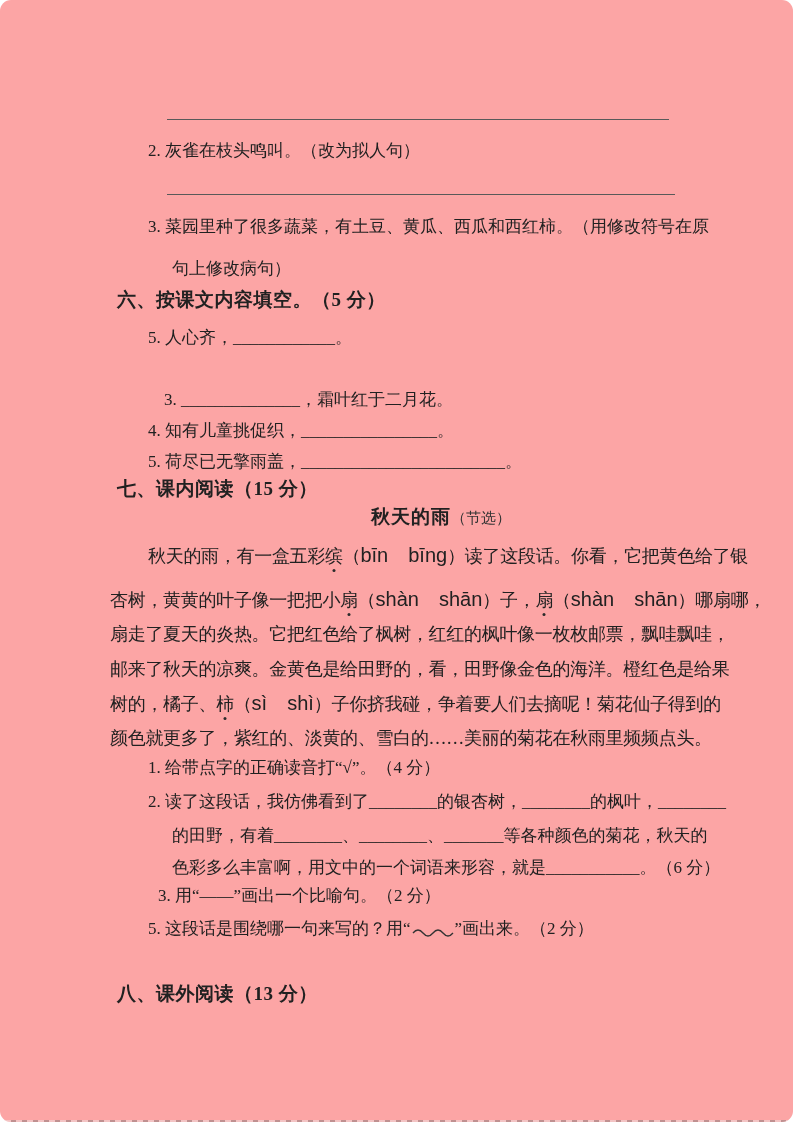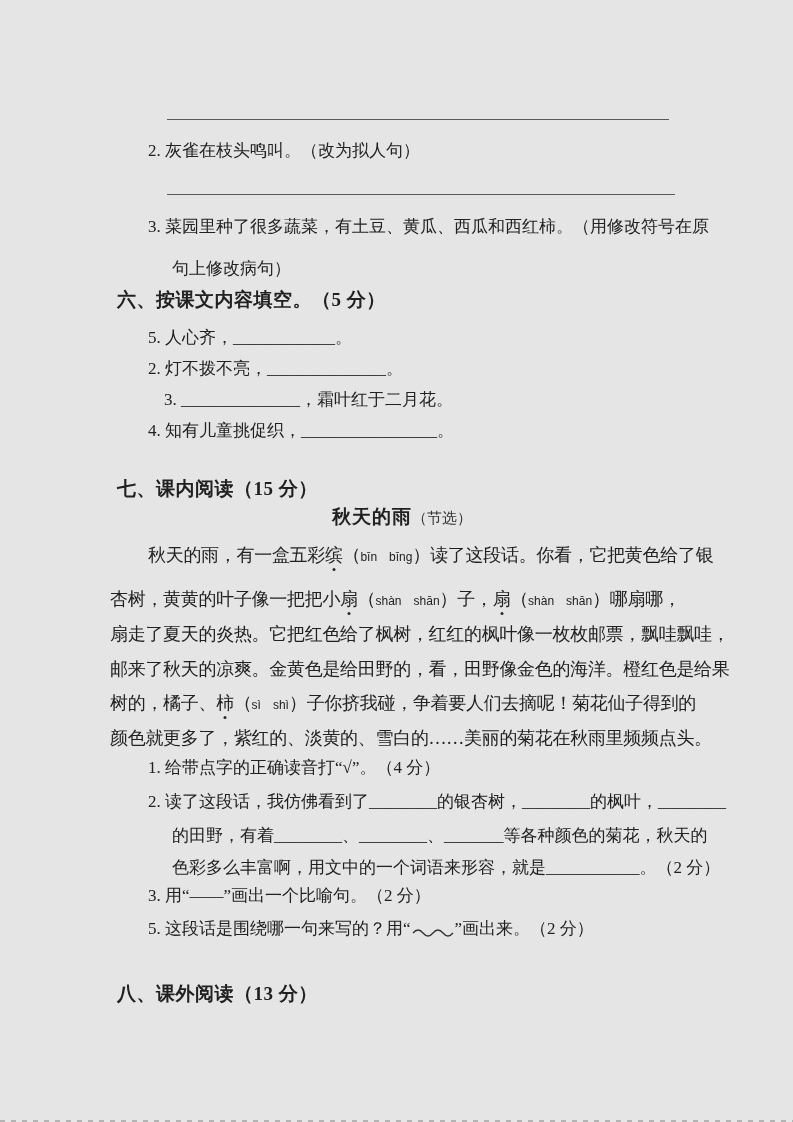--- a/index.html
+++ b/index.html
@@ -1,30 +1,30 @@
 <!DOCTYPE html>
 <html><head>
 <meta charset="utf-8">
 <style>
   html,body{margin:0;padding:0;background:#ffffff;}
   .page{
-    position:relative;width:793px;height:1122px;background:#e5e5e5;overflow:hidden;
-    font-family:"Liberation Serif",serif;color:#212121;
+    position:relative;width:793px;height:1122px;background:#fca5a5;overflow:hidden;
+    font-family:"Liberation Serif",serif;color:#212121;border-radius:11px;
   }
   .line{position:absolute;white-space:nowrap;font-size:17px;line-height:24px;}
   .passage{font-size:18px;letter-spacing:-0.3px;}
   .heading{font-weight:700;font-size:19px;letter-spacing:0.5px;}
   .rule{position:absolute;border-bottom:1.5px solid #595959;height:0;}
-  .pinyin{font-family:"Liberation Sans",sans-serif;font-size:12px;letter-spacing:0;}
+  .pinyin{font-family:"Liberation Sans",sans-serif;font-size:20px;letter-spacing:0;}
   .dotted{position:relative;display:inline-block;}
   .dotted::after{
     content:"";position:absolute;left:50%;bottom:-4px;width:3px;height:3px;
     border-radius:50%;background:#2a2a2a;transform:translateX(-50%);
   }
-  .title-main{font-weight:700;font-size:19px;letter-spacing:1px;}
+  .title-main{font-weight:700;font-size:19px;letter-spacing:1px;margin-left:39px;}
   .title-note{font-size:15px;color:#333;text-align:center;}
   .wavy-svg{vertical-align:-3px;margin:0 1px;}
   .scan-edge{
     position:absolute;left:0;bottom:0;width:100%;height:2px;opacity:0.45;
     background:repeating-linear-gradient(90deg,#777 0 5px,#e9e9e9 5px 11px);
   }
 </style>
 </head>
 <body>
 
@@ -34,42 +34,42 @@
 
   <div class="line" style="left:148px;top:139px">2. 灰雀在枝头鸣叫。（改为拟人句）</div>
 
   <div class="rule" style="left:167px;top:194px;width:508px"></div>
 
   <div class="line" style="left:148px;top:215px">3. 菜园里种了很多蔬菜，有土豆、黄瓜、西瓜和西红柿。（用修改符号在原</div>
   <div class="line" style="left:172px;top:257px">句上修改病句）</div>
 
   <div class="line heading" style="left:117px;top:288px">六、按课文内容填空。（5 分）</div>
   <div class="line" style="left:148px;top:326px">5. 人心齐，____________。</div>
-  <div class="line" style="left:148px;top:357px">2. 灯不拨不亮，______________。</div>
   <div class="line" style="left:164px;top:388px">3. ______________，霜叶红于二月花。</div>
   <div class="line" style="left:148px;top:419px">4. 知有儿童挑促织，________________。</div>
+  <div class="line" style="left:148px;top:450px">5. 荷尽已无擎雨盖，________________________。</div>
 
   <div class="line heading" style="left:117px;top:477px">七、课内阅读（15 分）</div>
 
   <div class="line" style="left:332px;top:505px">
     <span class="title-main">秋天的雨</span><span class="title-note">（节选）</span>
   </div>
 
   <div class="line passage" style="left:148px;top:543px"><span>秋天的雨，有一盒五彩</span><span class="dotted">缤</span><span>（</span><span class="pinyin">bīn　bīng</span><span>）读了这段话。你看，它把黄色给了银</span></div>
   <div class="line passage" style="left:110px;top:587px"><span>杏树，黄黄的叶子像一把把小</span><span class="dotted">扇</span><span>（</span><span class="pinyin">shàn　shān</span><span>）子，</span><span class="dotted">扇</span><span>（</span><span class="pinyin">shàn　shān</span><span>）哪扇哪，</span></div>
   <div class="line passage" style="left:110px;top:622px"><span>扇走了夏天的炎热。它把红色给了枫树，红红的枫叶像一枚枚邮票，飘哇飘哇，</span></div>
   <div class="line passage" style="left:110px;top:657px"><span>邮来了秋天的凉爽。金黄色是给田野的，看，田野像金色的海洋。橙红色是给果</span></div>
   <div class="line passage" style="left:110px;top:691px"><span>树的，橘子、</span><span class="dotted">柿</span><span>（</span><span class="pinyin">sì　shì</span><span>）子你挤我碰，争着要人们去摘呢！菊花仙子得到的</span></div>
   <div class="line passage" style="left:110px;top:726px"><span>颜色就更多了，紫红的、淡黄的、雪白的……美丽的菊花在秋雨里频频点头。</span></div>
 
   <div class="line" style="left:148px;top:756px">1. 给带点字的正确读音打“√”。（4 分）</div>
   <div class="line" style="left:148px;top:790px">2. 读了这段话，我仿佛看到了________的银杏树，________的枫叶，________</div>
   <div class="line" style="left:172px;top:824px">的田野，有着________、________、_______等各种颜色的菊花，秋天的</div>
-  <div class="line" style="left:172px;top:856px">色彩多么丰富啊，用文中的一个词语来形容，就是___________。（2 分）</div>
-  <div class="line" style="left:148px;top:884px">3. 用“——”画出一个比喻句。（2 分）</div>
+  <div class="line" style="left:172px;top:856px">色彩多么丰富啊，用文中的一个词语来形容，就是___________。（6 分）</div>
+  <div class="line" style="left:158px;top:884px">3. 用“——”画出一个比喻句。（2 分）</div>
   <div class="line" style="left:148px;top:917px">
     <span>5. 这段话是围绕哪一句来写的？用“</span><svg class="wavy-svg" width="42" height="10" viewBox="0 0 42 10" xmlns="http://www.w3.org/2000/svg">
         <path d="M1 6 Q 6 0 11 6 T 21 6 T 31 6 T 41 6" stroke="#333" stroke-width="1.3" fill="none"></path>
       </svg><span>”画出来。（2 分）</span>
   </div>
 
   <div class="line heading" style="left:117px;top:982px">八、课外阅读（13 分）</div>
 
   <div class="scan-edge"></div>
 </div>

